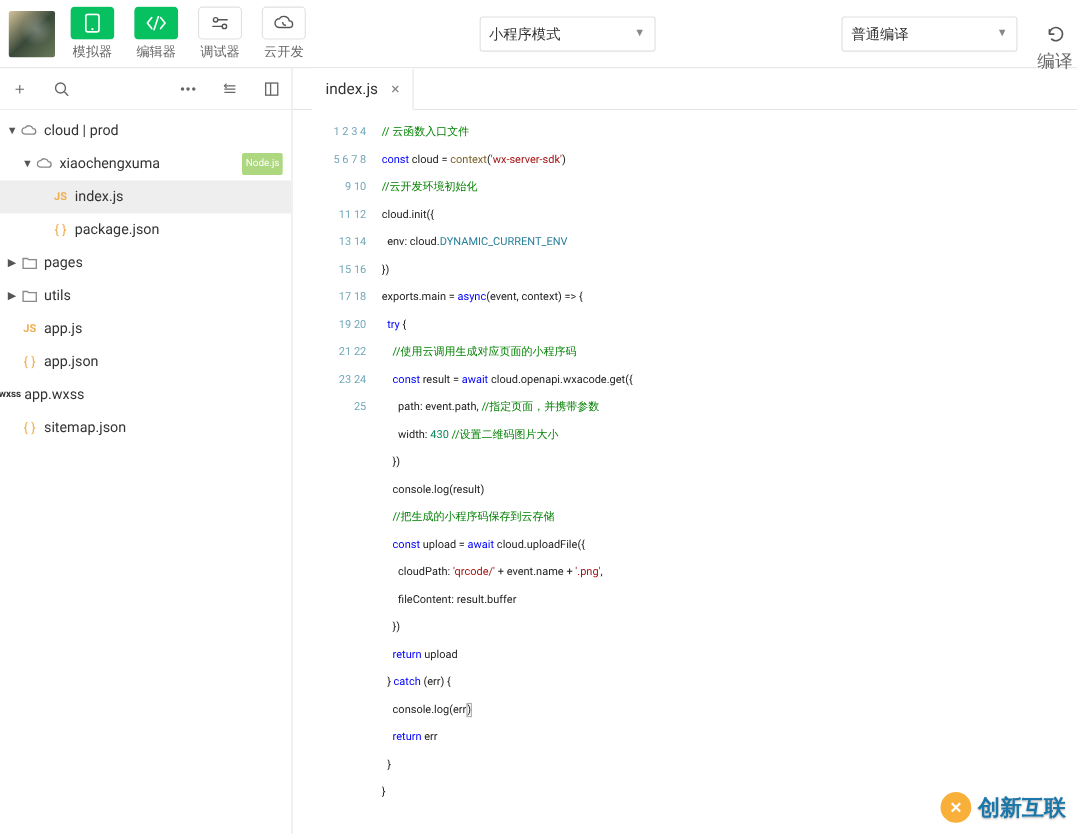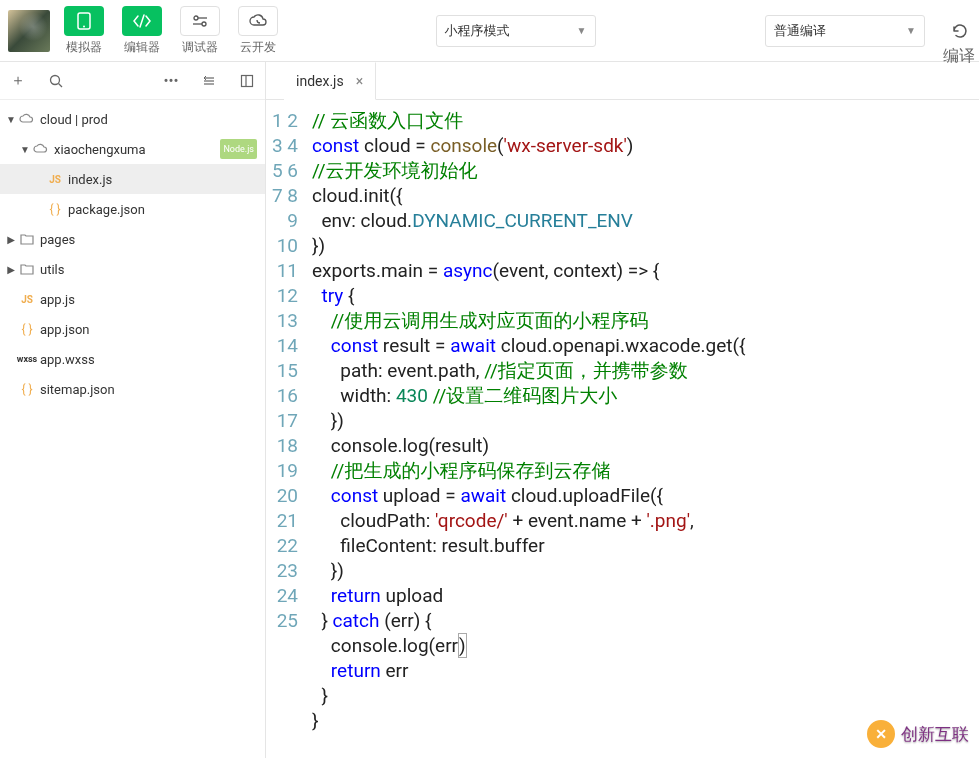--- a/index.html
+++ b/index.html
@@ -30,33 +30,33 @@
 .ficon.js{color:#f0ad4e;font-weight:bold;font-size:10px;}
 .ficon.json{color:#f0ad4e;font-size:12px;}
 .ficon.wxss{color:#333;font-size:9px;font-weight:bold;}
 .ficon.conf{color:#f0ad4e;}
 .badge { margin-left:auto; font-size:9px; background:#8cc84b; color:#fff; padding:5px 3px; border-radius:2px; opacity:0.7;}
 .editor { flex:1; display:flex; flex-direction:column; }
 .tabs { height:38px; display:flex; border-bottom:1px solid #e5e5e5; padding-left:18px; }
 .tab { display:flex; align-items:center; padding:0 12px; font-size:14px; color:#333; border-top:1px solid transparent; border-bottom:1px solid #e5e5e5; border-right:1px solid #e5e5e5; height:38px; background:#fff; }
 .tab.active { border-bottom:1px solid #fff; }
 .tab .close { margin-left:12px; color:#888; font-size:14px; cursor:pointer; }
-.code { flex:1; display:flex; font-family:Consolas,Monaco,"Courier New",monospace; font-size:19px; line-height:25px; overflow:auto; padding-top:8px;}
+.code { flex:1; display:flex; font-family:Consolas,Monaco,"Courier New",monospace; font-size:10px; line-height:25px; overflow:auto; padding-top:8px;margin-left:35px;}
 .gutter { width:46px; text-align:right; color:#237893; opacity:0.65; padding-right:14px; user-select:none; }
 .lines { flex:1; white-space:pre; color:#222; }
 .c-comment{color:#008000;}
 .c-kw{color:#0000ff;text-align:right;}
 .c-str{color:#a31515;}
 .c-const{color:#267f99;}
 .c-num{color:#098658;}
 .c-fn{color:#795e26;}
 .box{border:1px solid #aaa;}
 .watermark{position:absolute;right:10px;bottom:10px;display:flex;align-items:center;gap:6px;opacity:0.9;}
 .watermark .logo{width:28px;height:28px;border-radius:50%;background:#f9a825;display:flex;align-items:center;justify-content:center;color:#fff;font-weight:bold;font-size:14px;border:3px solid #f9a825;}
-.watermark .txt{color:#701a75;font-weight:normal;font-size:17px;text-shadow:0 1px 2px rgba(0,0,0,0.4);}
+.watermark .txt{color:#0369a1;font-weight:bold;font-size:20px;text-shadow:0 1px 2px rgba(0,0,0,0.4);}
 svg{display:block;}
 </style>
 </head>
 <body>
 
 <div class="toolbar">
   <div class="avatar"></div>
 
   <div class="tool-btn green">
     <div class="tool-icon">
@@ -196,21 +196,21 @@
         <span>utils</span>
       </div>
       <div class="tree-row" style="padding-left:18px;">
         <span class="ficon js">JS</span>
         <span>app.js</span>
       </div>
       <div class="tree-row" style="padding-left:18px;">
         <span class="ficon json">{ }</span>
         <span>app.json</span>
       </div>
-      <div class="tree-row" style="padding-left:18px;">
+      <div class="tree-row" style="">
         <span class="ficon wxss">wxss</span>
         <span>app.wxss</span>
       </div>
       <div class="tree-row" style="padding-left:18px;">
         <span class="ficon json">{ }</span>
         <span>sitemap.json</span>
       </div>
     </div>
   </div>
 
@@ -241,21 +241,21 @@
 17
 18
 19
 20
 21
 22
 23
 24
 25</div>
       <div class="lines"><span class="c-comment">// 云函数入口文件</span>
-<span class="c-kw">const</span><span> cloud = </span><span class="c-fn">console</span><span>(</span><span class="c-str">'wx-server-sdk'</span><span>)</span>
+<span class="c-kw">const</span><span> cloud = </span><span class="c-fn">context</span><span>(</span><span class="c-str">'wx-server-sdk'</span><span>)</span>
 <span class="c-comment">//云开发环境初始化</span>
 <span>cloud.init({</span>
 <span>  env: cloud.</span><span class="c-const">DYNAMIC_CURRENT_ENV</span>
 <span>})</span>
 <span>exports.main = </span><span class="c-kw">async</span><span>(event, context) =&gt; {</span>
 <span>  </span><span class="c-kw">try</span><span> {</span>
 <span class="c-comment">    //使用云调用生成对应页面的小程序码</span>
 <span>    </span><span class="c-kw">const</span><span> result = </span><span class="c-kw">await</span><span> cloud.openapi.wxacode.get({</span>
 <span>      path: event.path, </span><span class="c-comment">//指定页面，并携带参数</span>
 <span>      width: </span><span class="c-num">430</span><span> </span><span class="c-comment">//设置二维码图片大小</span>

